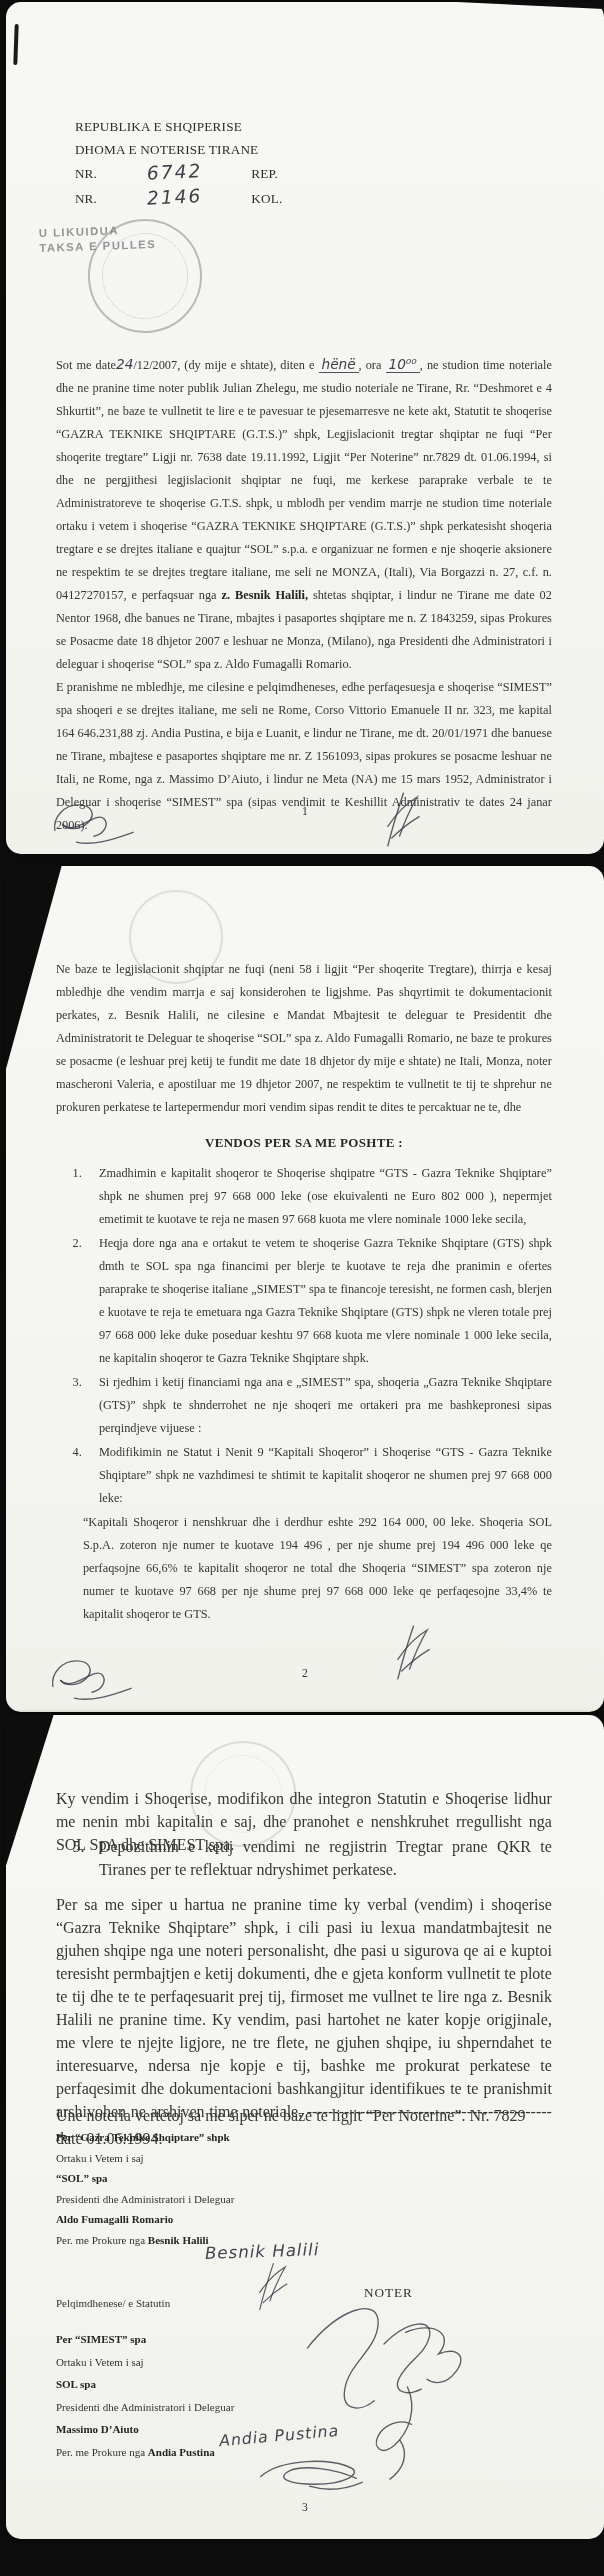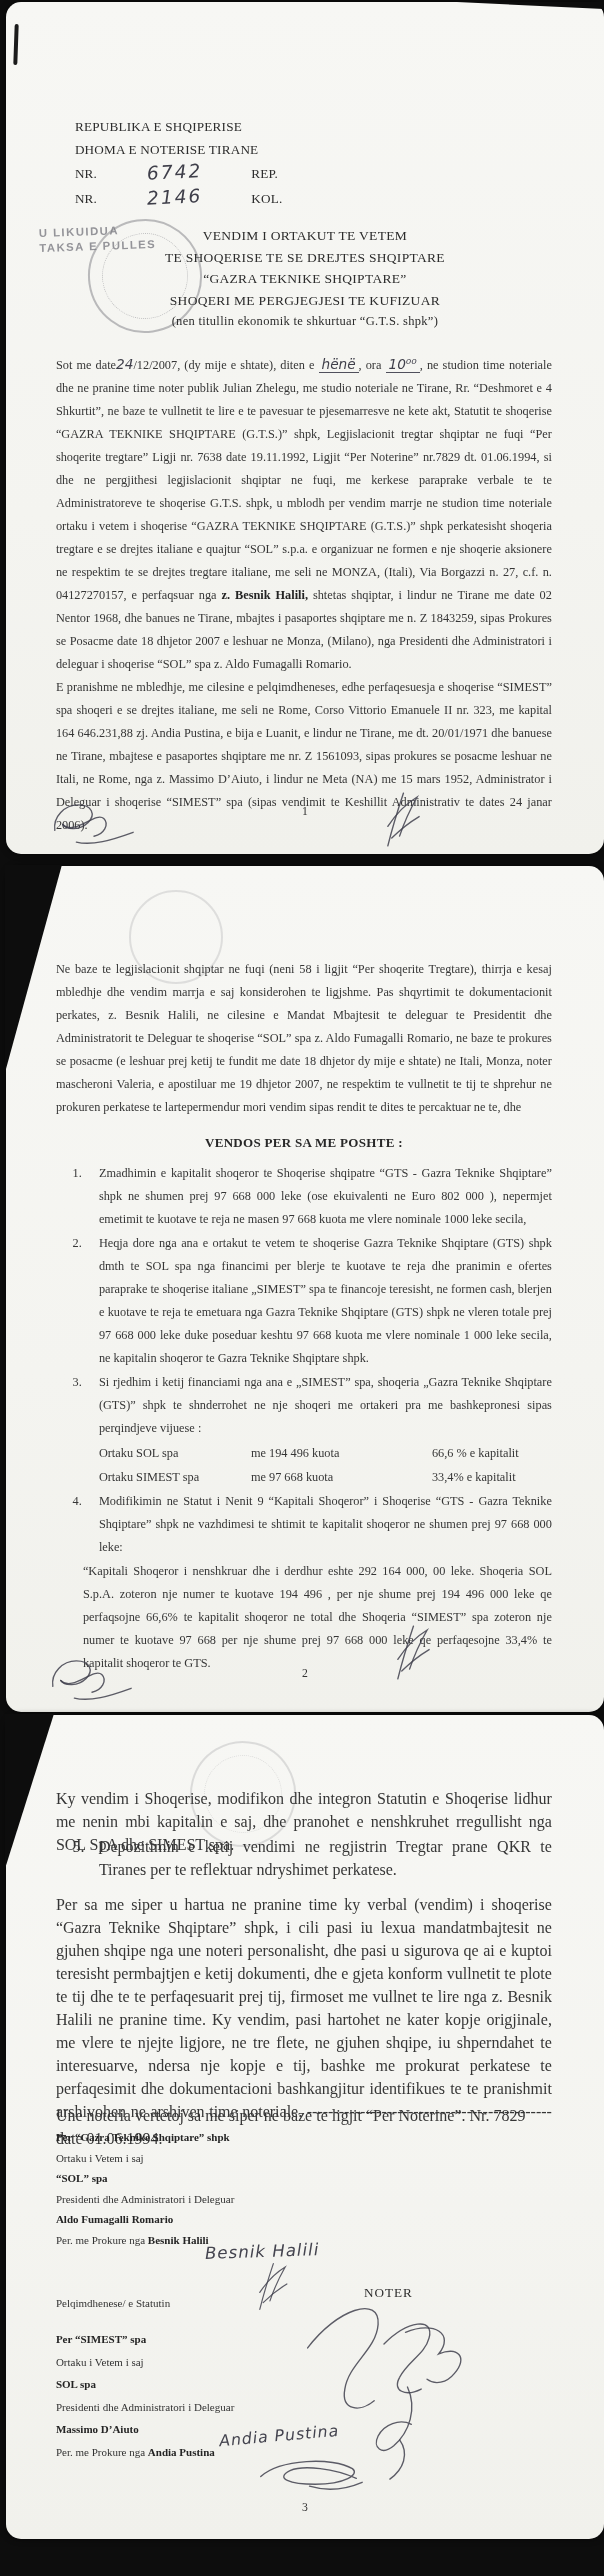--- a/index.html
+++ b/index.html
@@ -100,27 +100,20 @@
     </div>
 
     <div class="tax-stamp">
       <div>U LIKUIDUA</div>
       <div>TAKSA E PULLES</div>
     </div>
     <div class="round-stamp rs1">
       <div class="rs-inner"></div>
     </div>
 
-    <div class="title">
-      <div class="t">VENDIM I ORTAKUT TE VETEM</div>
-      <div class="t">TE SHOQERISE TE SE DREJTES SHQIPTARE</div>
-      <div class="t">“GAZRA TEKNIKE SHQIPTARE”</div>
-      <div class="t">SHOQERI ME PERGJEGJESI TE KUFIZUAR</div>
-      <div class="t t5">(nen titullin ekonomik te shkurtuar “G.T.S. shpk”)</div>
-    </div>
 
     <div class="body-block p1block">
       <p><span>Sot me date</span><span class="hand day">24</span><span>/12/2007, (dy mije e shtate), diten e </span><span class="hand day uline">hënë</span><span>, ora </span><span class="hand day uline">10⁰⁰</span><span>, ne studion time noteriale dhe ne pranine time noter publik Julian Zhelegu, me studio noteriale ne Tirane, Rr. “Deshmoret e 4 Shkurtit”, ne baze te vullnetit te lire e te pavesuar te pjesemarresve ne kete akt, Statutit te shoqerise “GAZRA TEKNIKE SHQIPTARE (G.T.S.)” shpk, Legjislacionit tregtar shqiptar ne fuqi “Per shoqerite tregtare” Ligji nr. 7638 date 19.11.1992, Ligjit “Per Noterine” nr.7829 dt. 01.06.1994, si dhe ne pergjithesi legjislacionit shqiptar ne fuqi, me kerkese paraprake verbale te te Administratoreve te shoqerise G.T.S. shpk, u mblodh per vendim marrje ne studion time noteriale ortaku i vetem i shoqerise “GAZRA TEKNIKE SHQIPTARE (G.T.S.)” shpk perkatesisht shoqeria tregtare e se drejtes italiane e quajtur “SOL” s.p.a. e organizuar ne formen e nje shoqerie aksionere ne respektim te se drejtes tregtare italiane, me seli ne MONZA, (Itali), Via Borgazzi n. 27, c.f. n. 04127270157, e perfaqsuar nga </span><span class="b">z. Besnik Halili,</span><span> shtetas shqiptar, i lindur ne Tirane me date 02 Nentor 1968, dhe banues ne Tirane, mbajtes i pasaportes shqiptare me n. Z 1843259, sipas Prokures se Posacme date 18 dhjetor 2007 e leshuar ne Monza, (Milano), nga Presidenti dhe Administratori i deleguar i shoqerise “SOL” spa z. Aldo Fumagalli Romario.</span></p>
       <p>E pranishme ne mbledhje, me cilesine e pelqimdheneses, edhe perfaqesuesja e shoqerise “SIMEST” spa shoqeri e se drejtes italiane, me seli ne Rome, Corso Vittorio Emanuele II nr. 323, me kapital 164 646.231,88 zj. Andia Pustina, e bija e Luanit, e lindur ne Tirane, me dt. 20/01/1971 dhe banuese ne Tirane, mbajtese e pasaportes shqiptare me nr. Z 1561093, sipas prokures se posacme leshuar ne Itali, ne Rome, nga z. Massimo D’Aiuto, i lindur ne Meta (NA) me 15 mars 1952, Administrator i Deleguar i shoqerise “SIMEST” spa  (sipas vendimit te Keshillit Administrativ te dates 24 janar 2006).</p>
     </div>
 
     <div class="sig" style="left:41px;top:795px;">
       <svg width="93" height="51" viewBox="0 0 95 52">
         <path d="M8,34 C6,20 18,8 32,8 C46,8 50,18 42,26 C34,34 20,34 16,28"></path>
         <path d="M16,28 C28,40 50,14 58,22 C64,28 58,38 48,40"></path>
@@ -151,32 +144,20 @@
       </div>
       <div class="li">
         <span class="num">2.</span>
         <span class="txt">Heqja dore nga ana e ortakut te vetem te shoqerise Gazra Teknike Shqiptare (GTS) shpk dmth te SOL spa nga financimi per blerje te kuotave te reja dhe pranimin e ofertes paraprake te shoqerise italiane „SIMEST” spa te financoje teresisht, ne formen cash, blerjen e kuotave te reja te emetuara nga Gazra Teknike Shqiptare (GTS) shpk ne vleren totale prej 97 668 000 leke duke poseduar keshtu 97 668 kuota me vlere nominale 1 000 leke secila, ne kapitalin shoqeror te Gazra Teknike Shqiptare shpk.</span>
       </div>
       <div class="li">
         <span class="num">3.</span>
         <span class="txt">Si rjedhim i ketij financiami nga ana e „SIMEST” spa, shoqeria „Gazra Teknike Shqiptare (GTS)” shpk te shnderrohet ne nje shoqeri me ortakeri pra me bashkepronesi sipas perqindjeve vijuese :</span>
       </div>
 
-      <div class="tbl">
-        <div class="row">
-          <span class="c1">Ortaku SOL spa</span>
-          <span class="c2">me 194 496 kuota</span>
-          <span class="c3">66,6 % e kapitalit</span>
-        </div>
-        <div class="row">
-          <span class="c1">Ortaku SIMEST spa</span>
-          <span class="c2">me 97 668 kuota</span>
-          <span class="c3">33,4% e kapitalit</span>
-        </div>
-      </div>
 
       <div class="li">
         <span class="num">4.</span>
         <span class="txt">Modifikimin ne Statut i Nenit 9 “Kapitali Shoqeror” i Shoqerise “GTS - Gazra Teknike Shqiptare” shpk ne vazhdimesi te shtimit te kapitalit shoqeror ne shumen  prej 97 668 000 leke:</span>
       </div>
       <div class="quote">“Kapitali Shoqeror i nenshkruar dhe i derdhur eshte 292 164 000, 00  leke. Shoqeria SOL S.p.A. zoteron nje numer te kuotave 194 496 , per nje shume prej 194 496 000 leke  qe perfaqsojne 66,6% te kapitalit shoqeror  ne total dhe Shoqeria “SIMEST” spa zoteron nje numer te kuotave 97 668 per nje shume prej 97 668 000 leke qe perfaqesojne 33,4% te kapitalit shoqeror te GTS.</div>
     </div>
 
     <div class="sig" style="left:39px;top:787px;">
       <svg width="93" height="51" viewBox="0 0 95 52">

